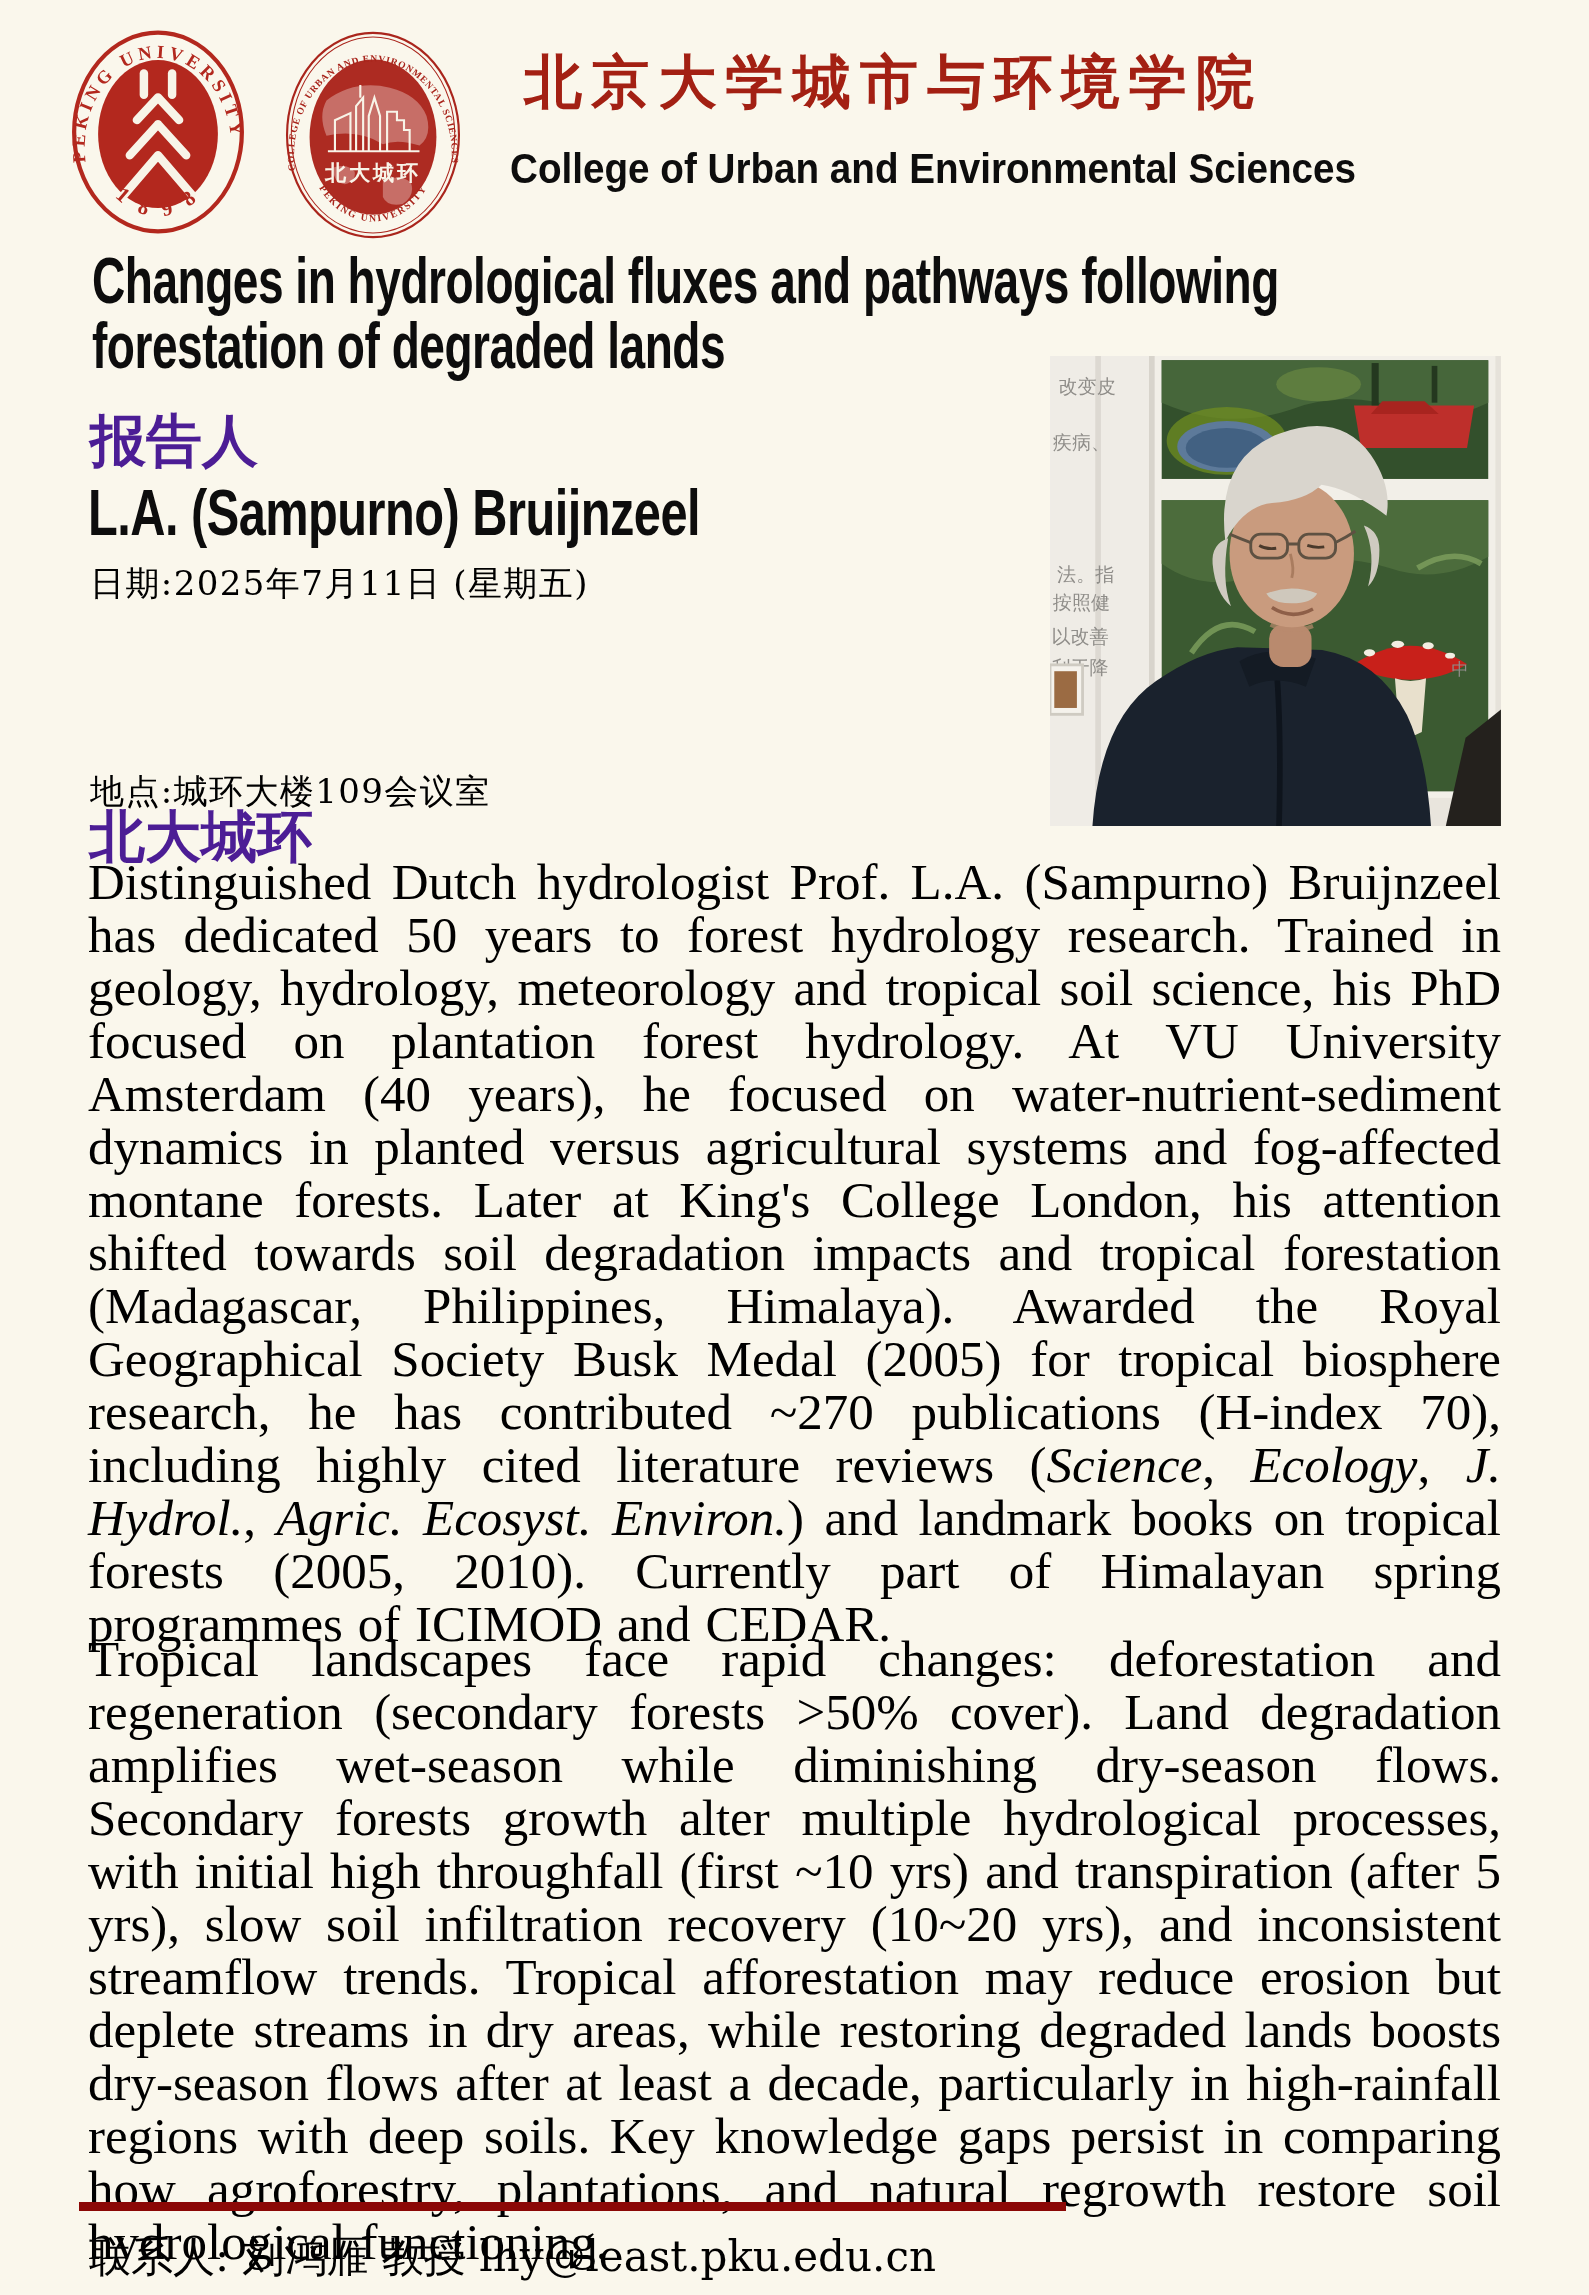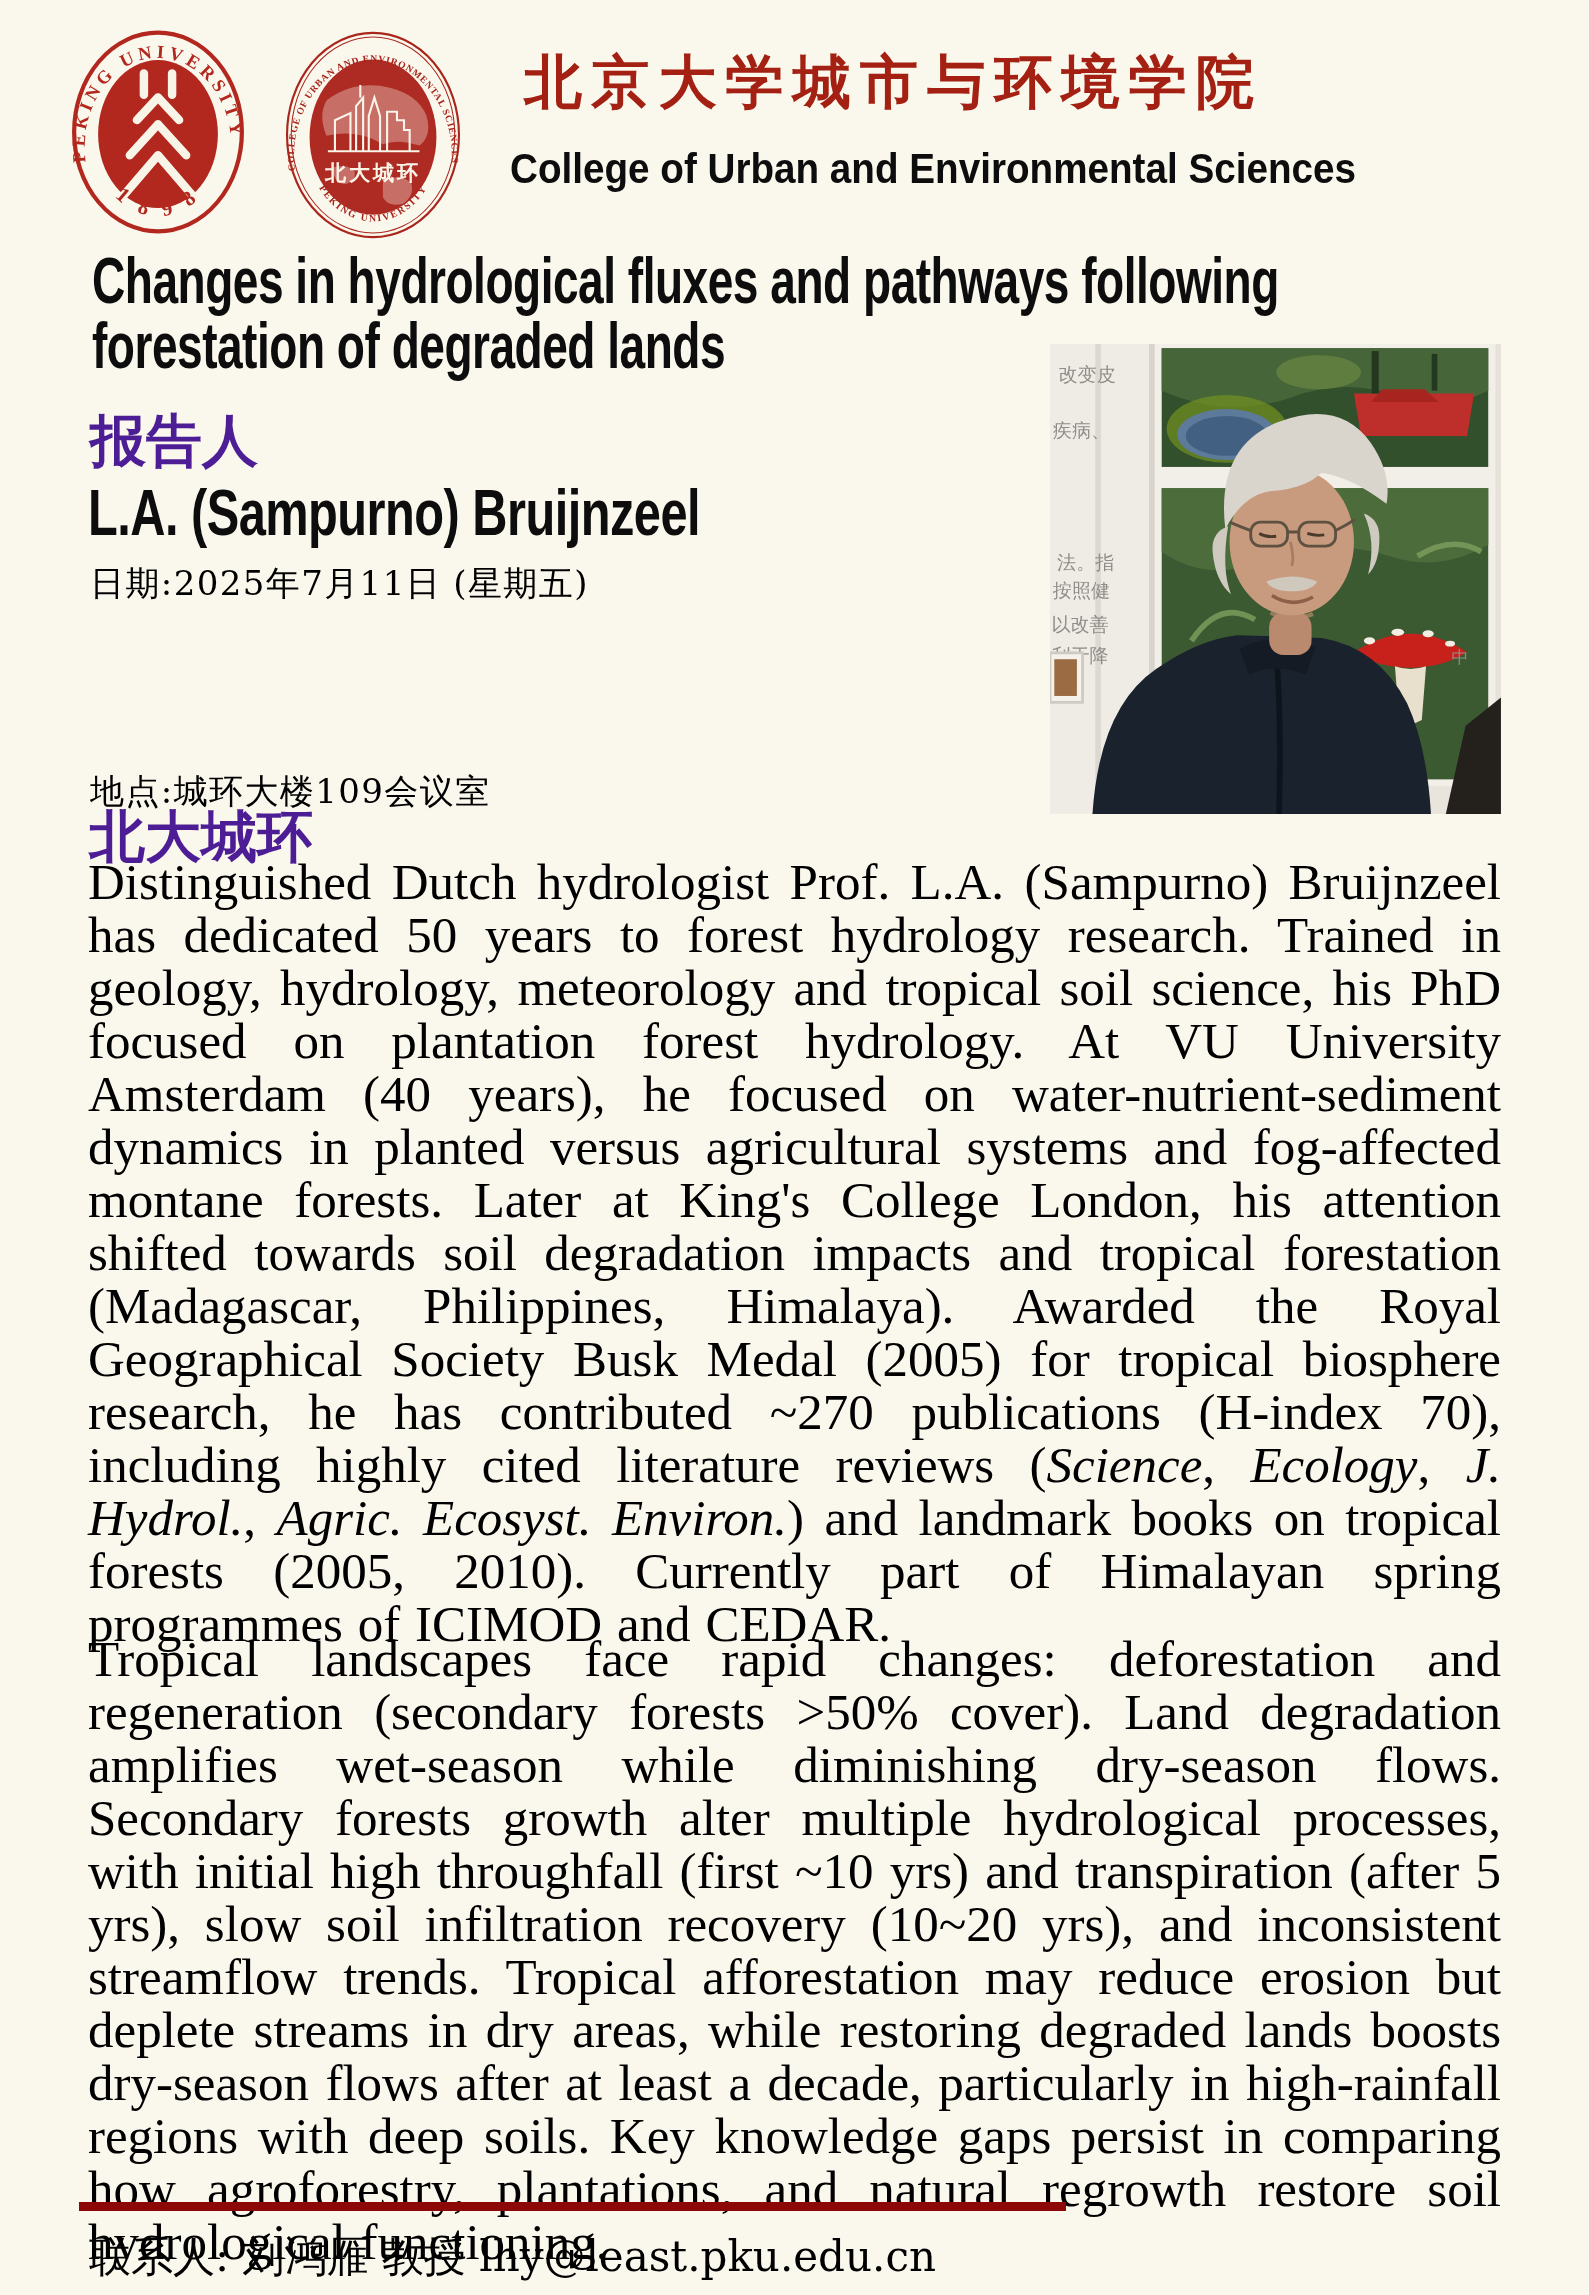--- a/index.html
+++ b/index.html
@@ -110,21 +110,21 @@
   <div class="abs headline" style="left:92px; top:244px; font-size:64px;">Changes in hydrological fluxes and pathways following</div>
   <div class="abs headline" style="left:92px; top:309px; font-size:64px;">forestation of degraded lands</div>
 
   <div class="abs red-heading" style="left:90px; top:404px;">报告人</div>
 
   <div class="abs headline" style="left:88px; top:475px; font-size:65px; transform:scaleX(0.75);">L.A. (Sampurno) Bruijnzeel</div>
 
   <div class="abs cn-info" style="left:90px; top:561px;">日期:2025年7月11日 (星期五)</div>
   <div class="abs cn-info" style="left:90px; top:746px;margin-top:23px;">地点:城环大楼109会议室</div>
 
-  <div class="abs" style="left:1050px; top:344px; width:451px; height:470px;text-align:center;">
+  <div class="abs" style="left:1050px; top:356px; width:451px; height:470px;text-align:center;">
     <svg width="451" height="470" viewBox="0 0 638 665">
 
       <rect x="0" y="0" width="148" height="665" fill="#EFECE6"></rect>
       <rect x="64" y="0" width="8" height="665" fill="#DDD9D2"></rect>
       <rect x="140" y="0" width="10" height="665" fill="#D8D4CC"></rect>
       <g font-family="DejaVu Serif, serif" font-size="27" fill="#8F8D89">
         <text x="12" y="52">改变皮</text>
         <text x="4" y="132">疾病、</text>
         <text x="10" y="318">法。指</text>
         <text x="4" y="358">按照健</text>

